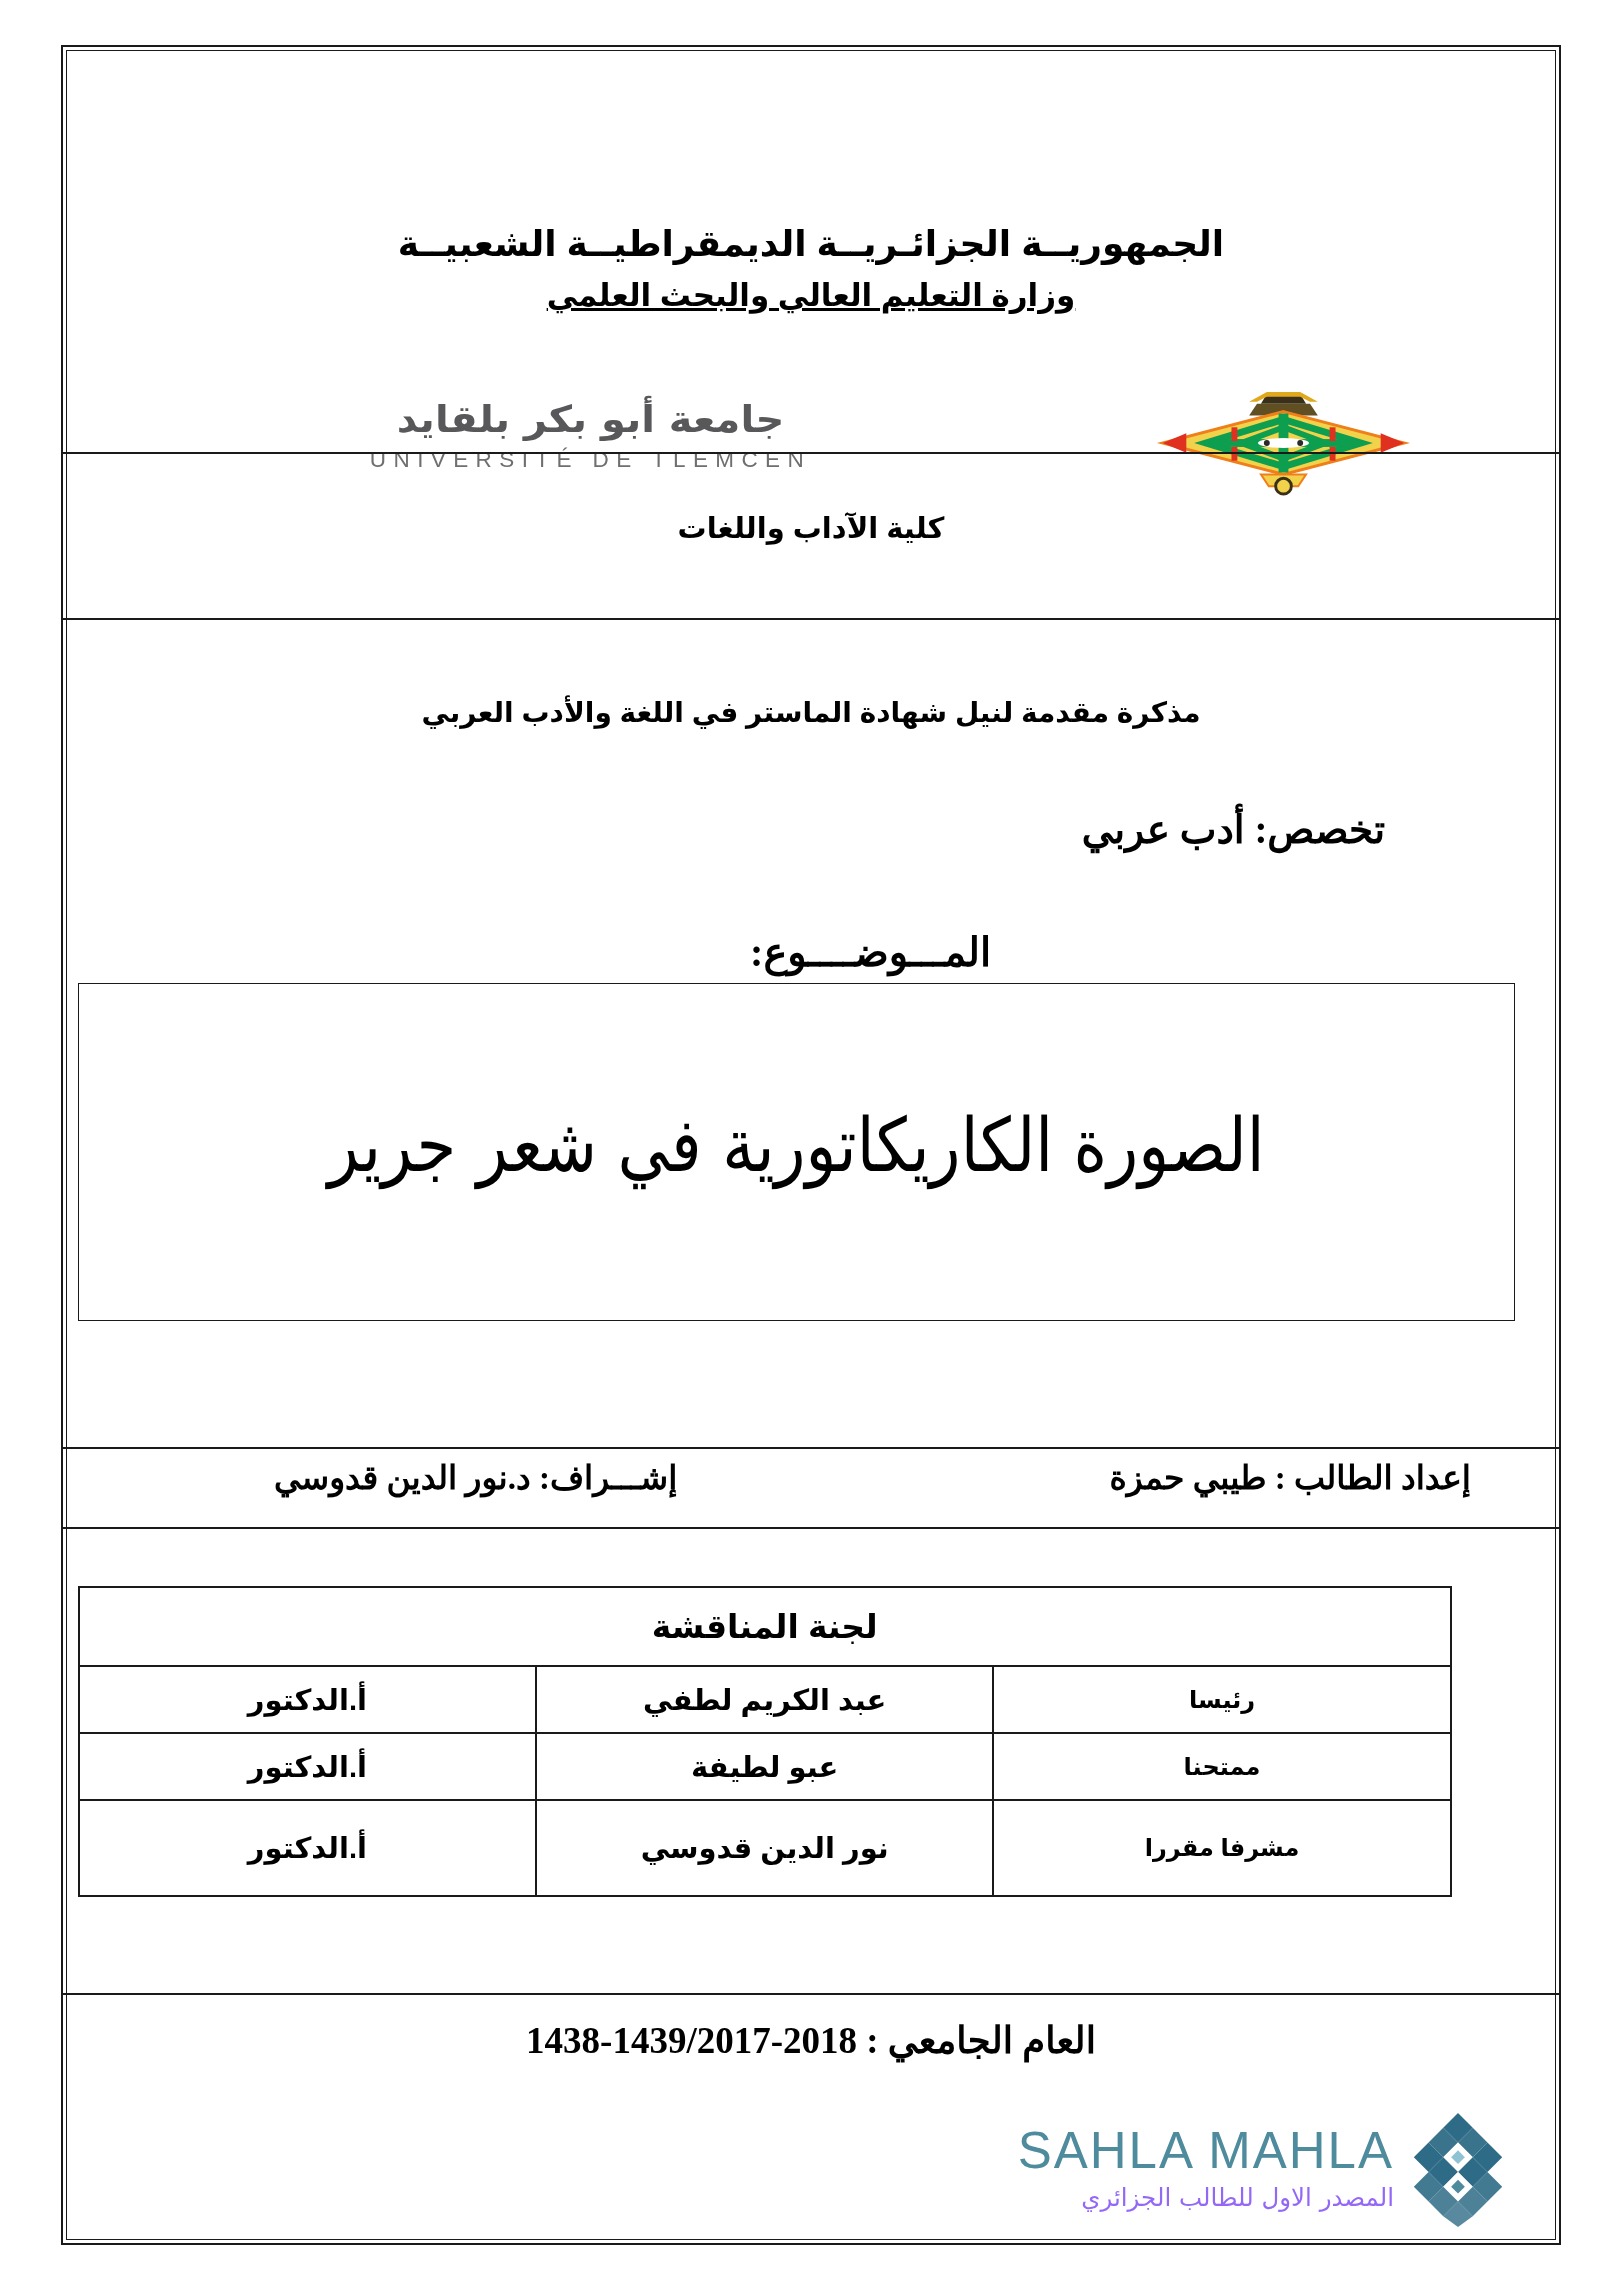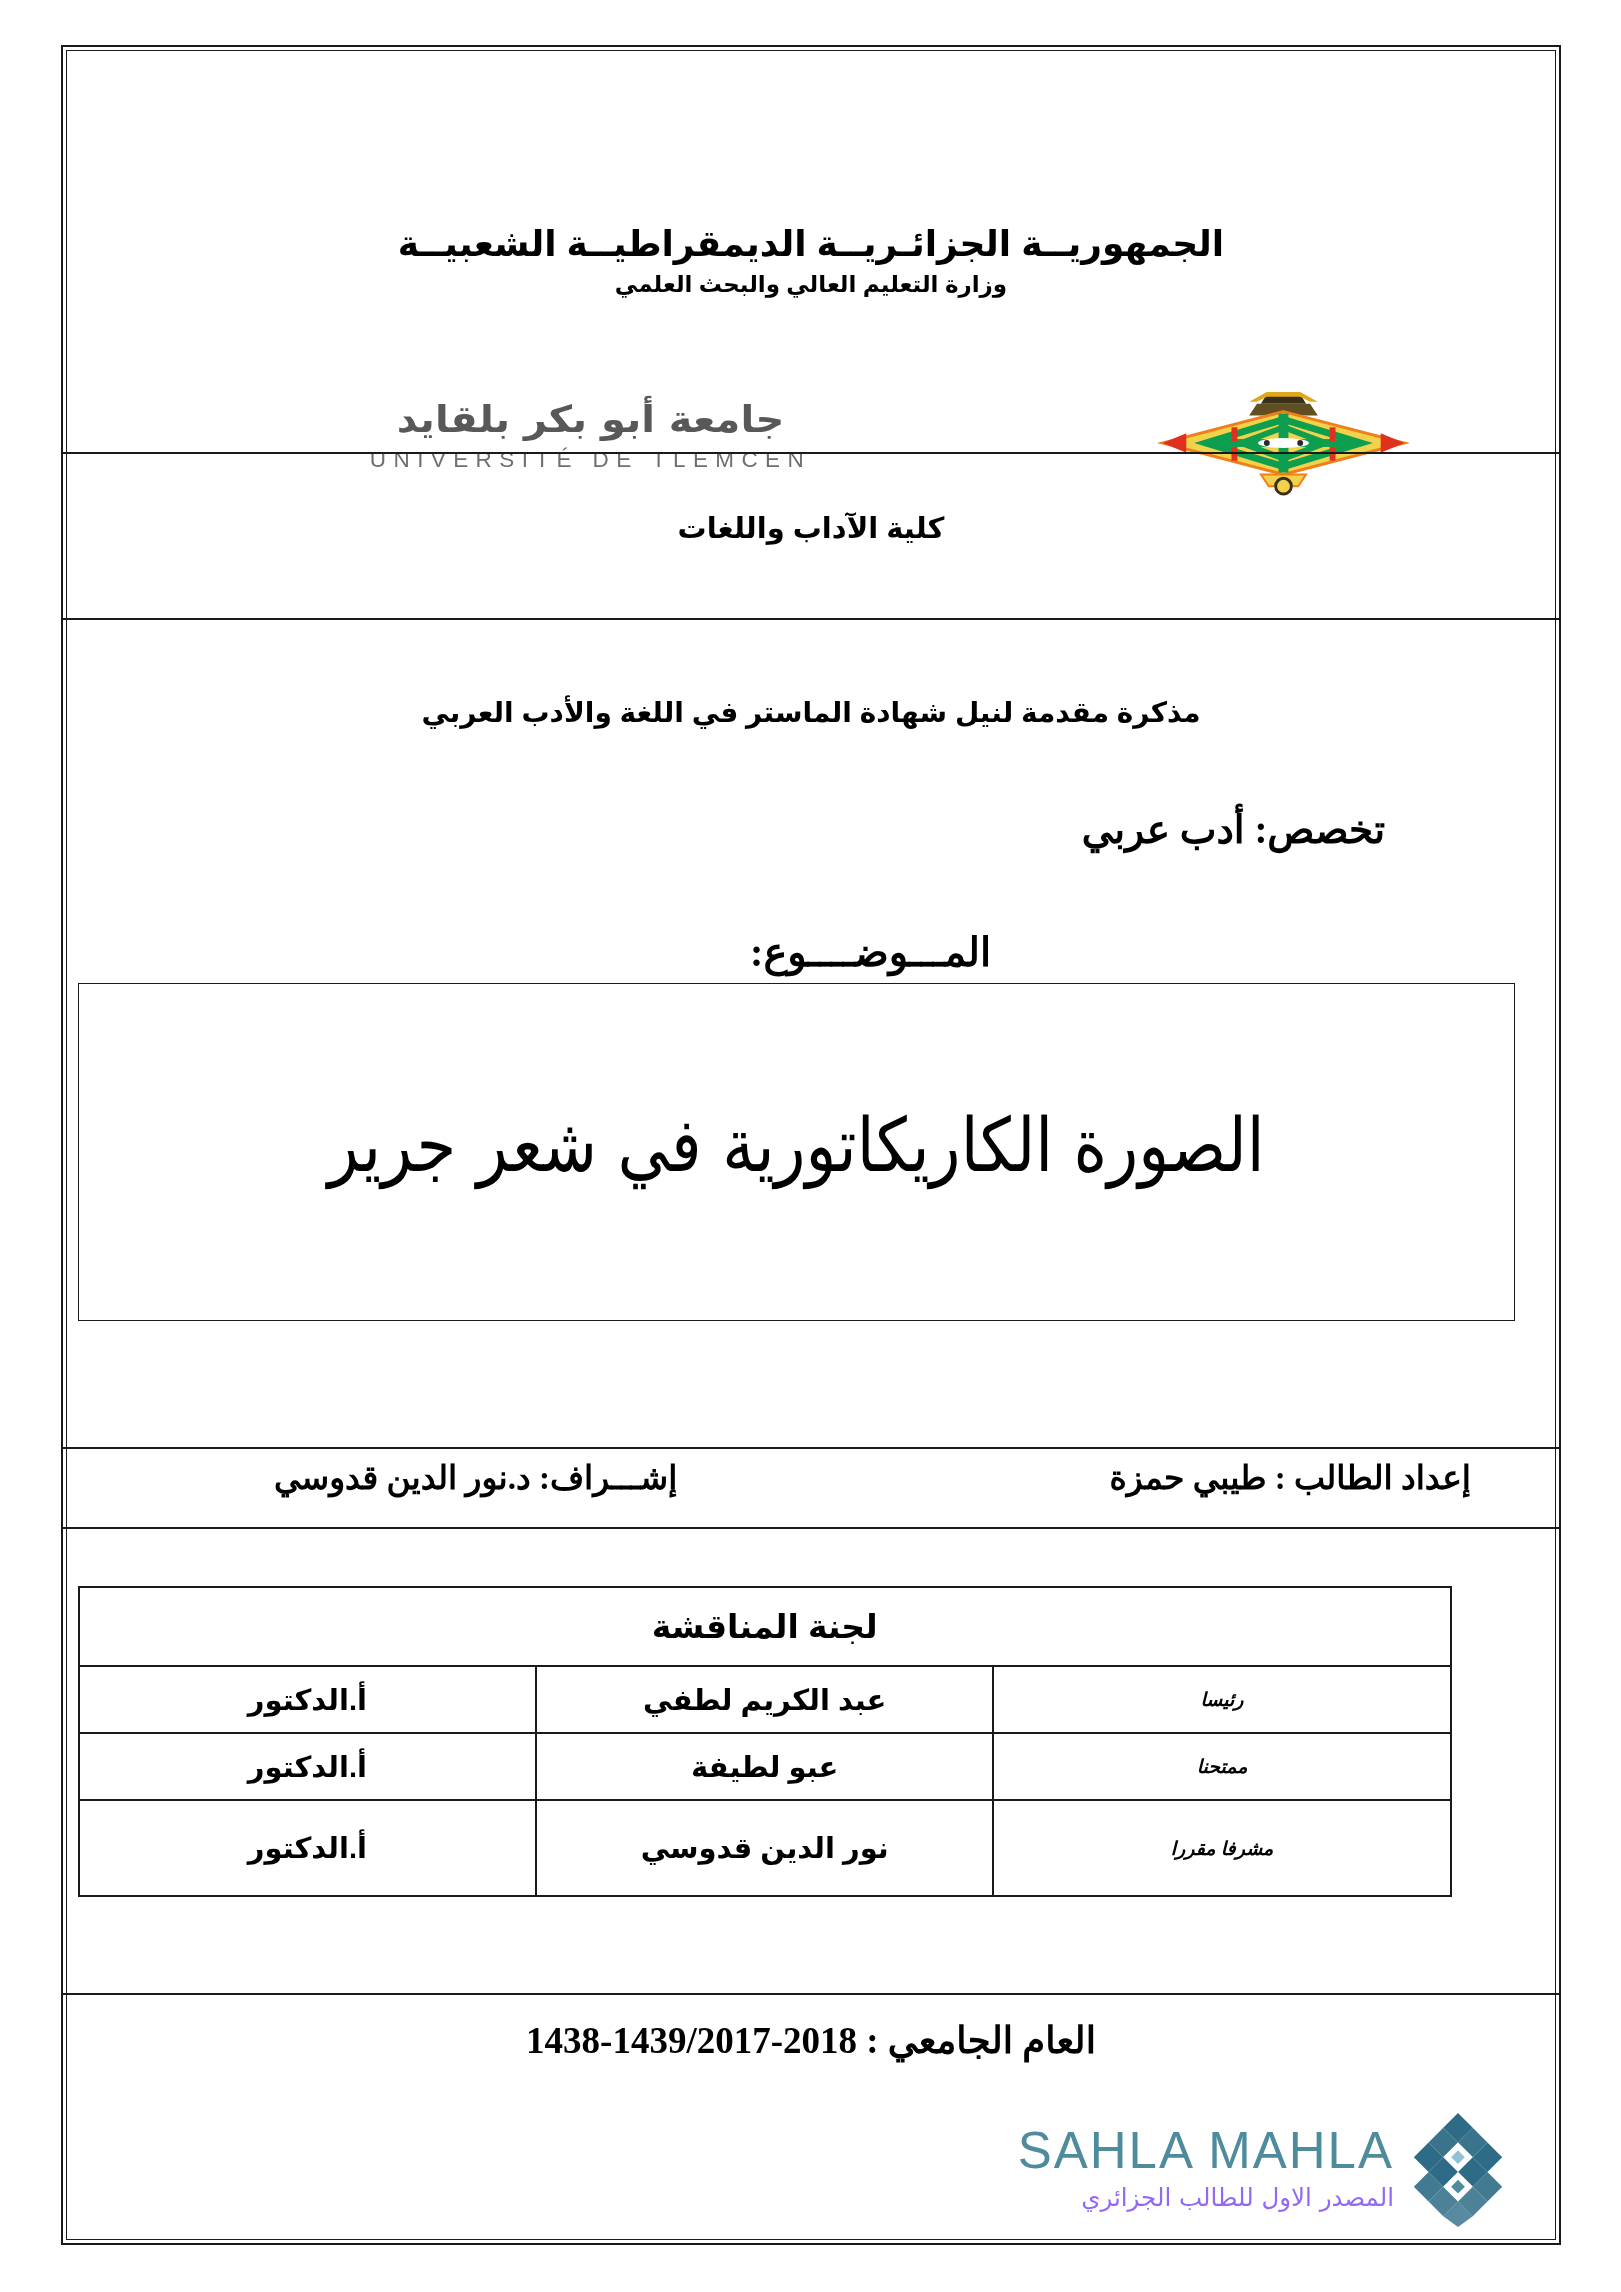--- a/index.html
+++ b/index.html
@@ -64,23 +64,24 @@
     font-weight: bold;
     font-size: 36px;
     letter-spacing: 0px;
     margin-top: 174px;
     line-height: 1.25;
     white-space: nowrap;
   }
   .gov-line-2 {
     font-family: "Liberation Sans", "DejaVu Sans", sans-serif;
     font-weight: bold;
-    font-size: 23px;
-    margin-top: 4px;
+    font-size: 31px;
+    margin-top: 11px;
     line-height: 1.25;
+    text-decoration: underline;
   }
 
   
   .uni-strip {
     position: absolute;
     top: 345px;
     left: 0;
     width: 100%;
     height: 108px;
   }
@@ -231,21 +232,21 @@
     padding: 4px;
     margin-left: 18px;
   }
   td.cm-head {
     font-size: 33px;
     height: 69px;
     letter-spacing: 0.5px;
   }
   td.cm-title { width: 225px; font-size: 29px; }
   td.cm-name  { font-size: 29px; }
-  td.cm-role  { width: 274px; font-size: 19px; font-style: italic; }
+  td.cm-role  { width: 274px; font-size: 24px; }
   tr.cm-row-1 td { height: 57px; }
   tr.cm-row-2 td { height: 57px; }
   tr.cm-row-3 td { height: 86px; }
 
   
   .year-rule {
     position: absolute;
     left: 0;
     top: 1946px;
     width: 100%;

